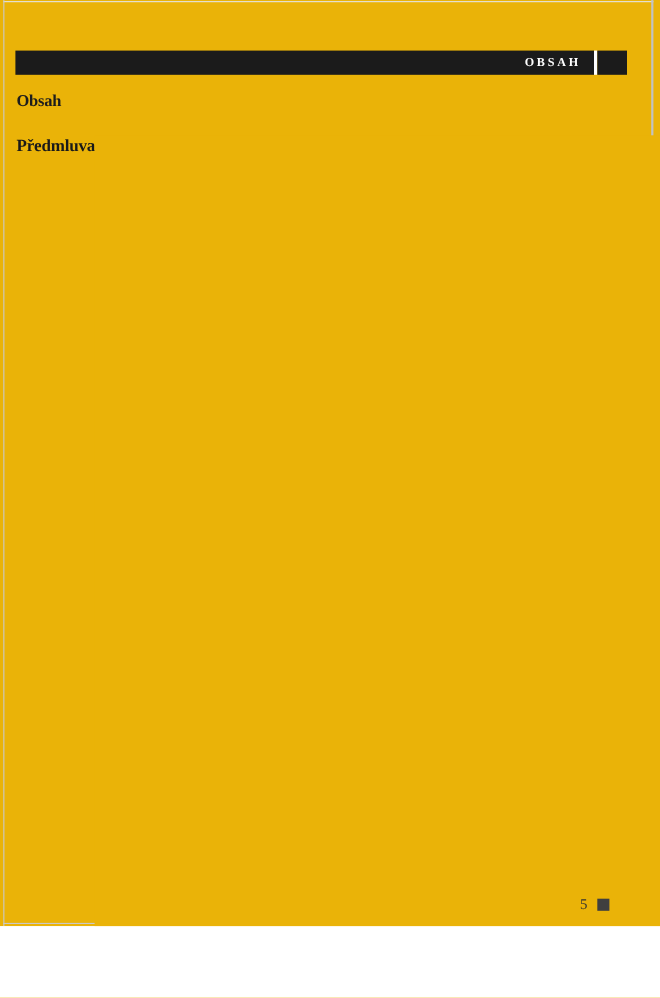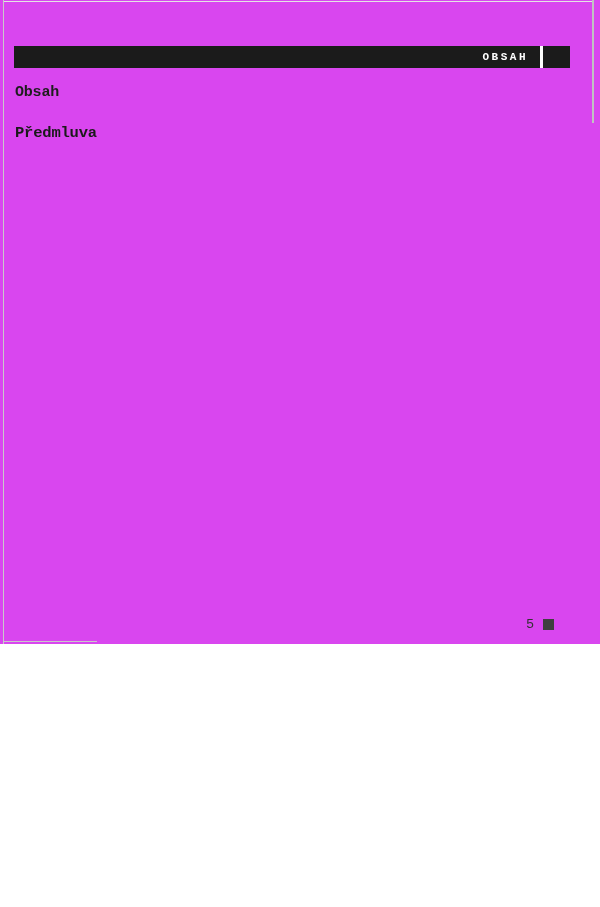--- a/index.html
+++ b/index.html
@@ -3,24 +3,24 @@
 <meta charset="utf-8">
 <style>
   html, body {
     margin: 0;
     padding: 0;
     background: #ffffff;
   }
   .page {
     position: relative;
     width: 600px;
-    height: 644px;
-    background: #d946ef;
+    height: 842px;
+    background: #eab308;
     overflow: hidden;
-    font-family: Liberation Mono, monospace;
+    font-family: Liberation Serif, serif;
     color: #1d1d1d;
   }
   
   .edge-left   { position:absolute; left:3px;  top:0; bottom:0; width:1px; background:#c9c9c9; }
   .edge-right  { position:absolute; right:6px; top:0; bottom:0; width:2px; background:#c2c2c2; }
   .edge-bottom { position:absolute; left:3px; right:6px; bottom:2px; height:1px; background:#c9c9c9; }
   .edge-top    { position:absolute; left:3px; right:6px; top:1px;  height:1px; background:#e4e4e4; }
 
   
   .header-bar {

